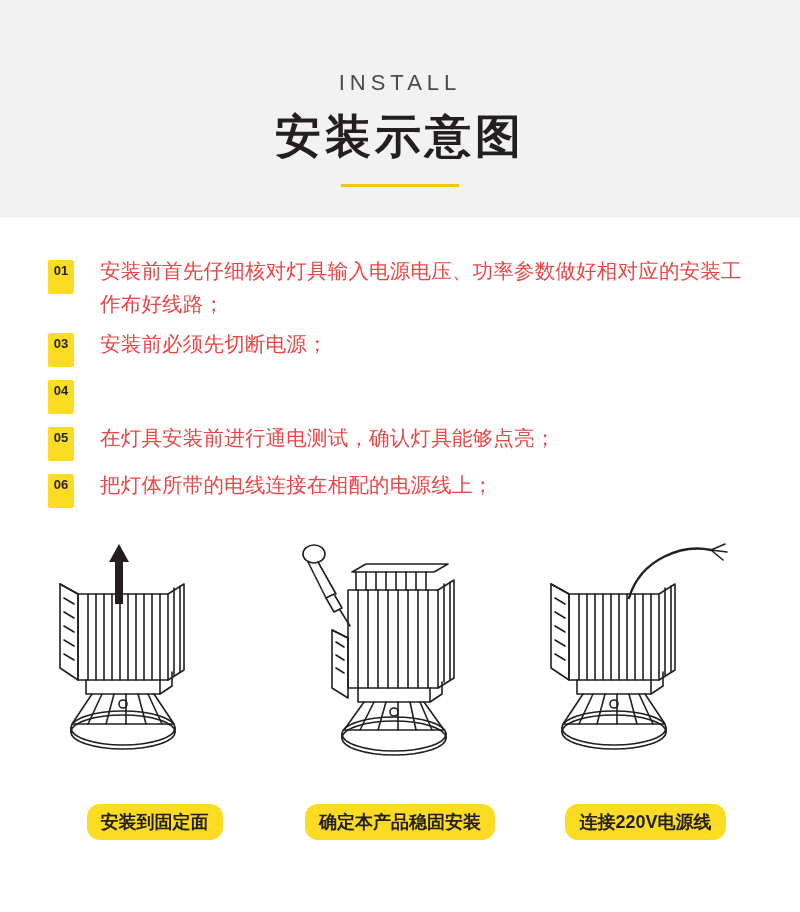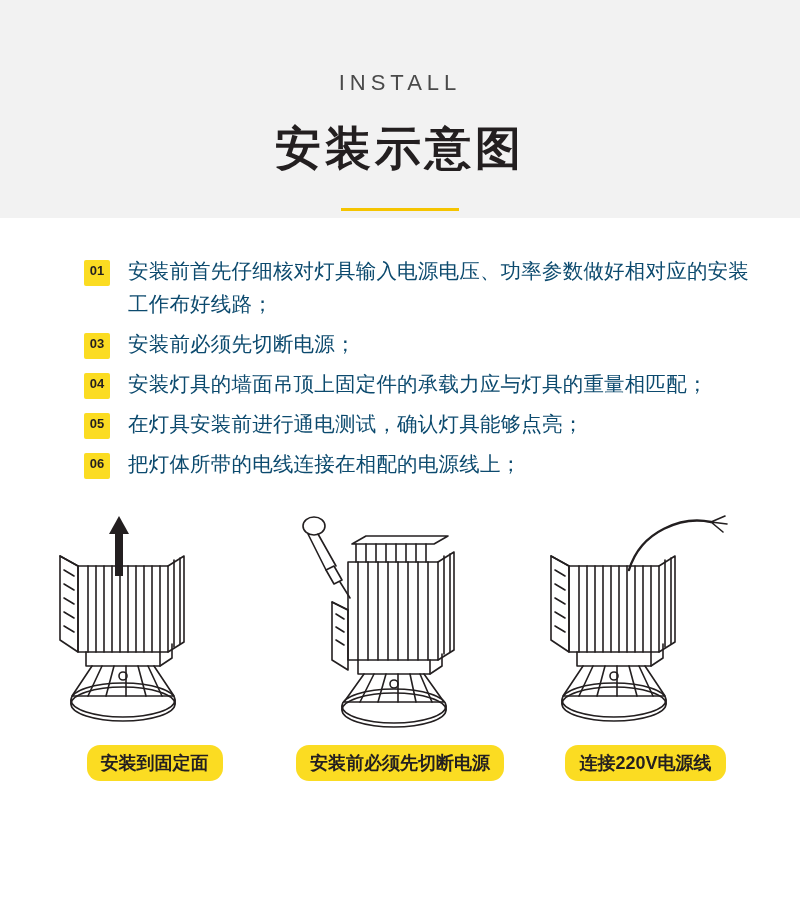--- a/index.html
+++ b/index.html
@@ -18,21 +18,20 @@
   
   .header {
     width: 800px;
     height: 218px;
     background: #f2f2f2;
     position: relative;
     box-sizing: border-box;
     display: flex;
     flex-direction: column;
     align-items: center;
-    gap: 12px;
   }
   .header-en {
     margin-top: 70px;
     font-size: 22px;
     letter-spacing: 5px;
     color: #4a4a4a;
     font-weight: 400;
     font-family: "Liberation Sans", sans-serif;
   }
   .header-cn {
@@ -56,53 +55,53 @@
     box-sizing: border-box;
   }
   .step {
     display: flex;
     align-items: flex-start;
     margin-bottom: 7px;
   }
   .step-badge {
     flex: 0 0 auto;
     width: 26px;
-    height: 26px;
+    height: 34px;
     background: #fbdc22;
     color: #231f20;
     font-size: 13px;
     font-weight: bold;
     line-height: 21px;
     text-align: center;
     border-radius: 2px;
     margin-top: 6px;
     font-family: "Liberation Sans", sans-serif;
-    margin-left: 36px;
   }
   .step-text {
-    margin-left: 18px;
+    margin-left: 26px;
     font-size: 20.5px;
     line-height: 33px;
-    color: #0c4a6e;
+    color: #ef4444;
     letter-spacing: 0.2px;
   }
 
   
   .figures {
     margin-top: 30px;
     display: flex;
     justify-content: space-between;
     padding: 0 42px;
     box-sizing: border-box;
   }
   .figure {
     width: 225px;
     display: flex;
     flex-direction: column;
     align-items: center;
+    gap: 31px;
   }
   .figure-art {
     width: 225px;
     height: 225px;
   }
   .figure-caption {
     margin-top: 10px;
     background: #fbdc22;
     border-radius: 13px;
     padding: 6px 14px;
@@ -130,21 +129,20 @@
   </div>
 
 
   <div class="step">
     <div class="step-badge">03</div>
     <div class="step-text">安装前必须先切断电源；</div>
   </div>
 
   <div class="step">
     <div class="step-badge">04</div>
-    <div class="step-text">安装灯具的墙面吊顶上固定件的承载力应与灯具的重量相匹配；</div>
   </div>
 
   <div class="step">
     <div class="step-badge">05</div>
     <div class="step-text">在灯具安装前进行通电测试，确认灯具能够点亮；</div>
   </div>
 
   <div class="step">
     <div class="step-badge">06</div>
     <div class="step-text">把灯体所带的电线连接在相配的电源线上；</div>
@@ -217,21 +215,21 @@
 
         <path d="M76,164 L56,192 L156,192 L136,164"></path>
         <path d="M86,164 L72,192 M98,164 L90,192 M110,164 L110,192 M122,164 L128,192 M132,164 L144,192"></path>
 
         <ellipse cx="106" cy="196" rx="52" ry="17"></ellipse>
         <ellipse cx="106" cy="200" rx="52" ry="17"></ellipse>
         <path d="M54,196 L54,200 M158,196 L158,200"></path>
         <circle cx="106" cy="174" r="4"></circle>
       </g>
     </svg>
-    <div class="figure-caption">安装前必须先切断电源</div>
+    <div class="figure-caption">确定本产品稳固安装</div>
   </div>
 
   <div class="figure">
     <svg class="figure-art" viewBox="0 0 225 225">
       <g fill="none" stroke="#231f20" stroke-width="1.6" stroke-linejoin="round" stroke-linecap="round">
 
         <path d="M96,60 C108,20 150,6 178,12" stroke-width="2.4"></path>
         <path d="M178,12 L192,6 M178,12 L194,14 M178,12 L190,22"></path>
 
         <path d="M18,46 L18,130 L36,142 L36,56 Z"></path>

